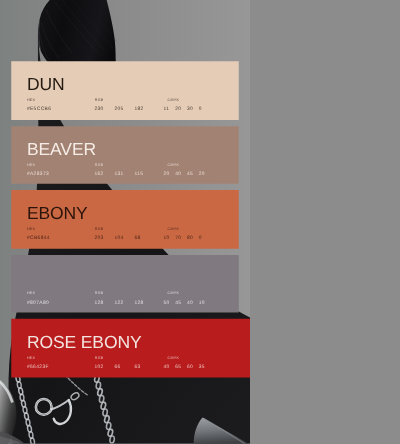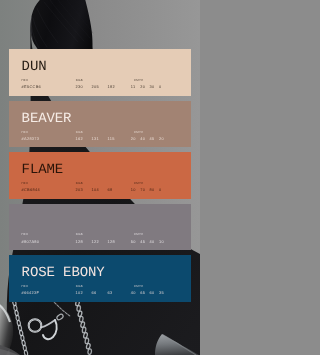--- a/index.html
+++ b/index.html
@@ -1,21 +1,21 @@
 <!DOCTYPE html>
 <html><head>
 <meta charset="utf-8">
 <style>
   html,body{margin:0;padding:0;}
   body{width:200px;height:355px;overflow:hidden;background:#8c8c8c;
        font-family:"Liberation Sans",sans-serif;-webkit-font-smoothing:antialiased;text-rendering:geometricPrecision;}
   #stage{position:relative;width:200px;height:355px;overflow:hidden;}
   #photo{position:absolute;left:0;top:0;width:200px;height:355px;}
   .band{position:absolute;left:9px;width:182px;height:46.6px;}
-  .title{position:absolute;left:12.6px;top:11.1px;font-family:Liberation Mono, monospace;
+  .title{position:absolute;left:12.6px;top:11.1px;font-family:Liberation Sans, sans-serif;
        font-size:14px;line-height:14px;letter-spacing:-0.1px;white-space:nowrap;}
   .colhead{position:absolute;font-size:2.9px;line-height:3px;letter-spacing:0.25px;
        font-weight:400;white-space:nowrap;opacity:.78;}
   .colvals{position:absolute;font-size:3.9px;line-height:4px;letter-spacing:0.32px;
        font-weight:400;white-space:nowrap;opacity:.82;}
   .c-hex{left:12.5px;}
   .c-rgb{left:66.5px;}
   .c-cmyk{left:121.8px;}
   .colhead.c-cmyk{left:125px;}
   .colhead.c-rgb{left:66.8px;}
@@ -135,37 +135,37 @@
       <div class="band" style="top: 100.75px; background: rgb(162, 131, 115); color: rgb(246, 236, 230);">
         <div class="title">BEAVER</div>
         <div class="colhead c-hex r-head">HEX</div>
         <div class="colvals c-hex r-vals">#A28373</div>
         <div class="colhead c-rgb r-head">RGB</div>
         <div class="colvals c-rgb r-vals"><span class="num rgbnum">162</span><span class="num rgbnum">131</span><span class="num rgbnum">115</span></div>
         <div class="colhead c-cmyk r-head">CMYK</div>
         <div class="colvals c-cmyk r-vals"><span class="num cmyknum">20</span><span class="num cmyknum">40</span><span class="num cmyknum">45</span><span class="num cmyknum">20</span></div>
       </div>
       <div class="band" style="top: 152.2px; background: rgb(203, 104, 68); color: rgb(43, 20, 9);">
-        <div class="title">FLAME</div>
+        <div class="title">EBONY</div>
         <div class="colhead c-hex r-head">HEX</div>
         <div class="colvals c-hex r-vals">#CB6844</div>
         <div class="colhead c-rgb r-head">RGB</div>
         <div class="colvals c-rgb r-vals"><span class="num rgbnum">203</span><span class="num rgbnum">104</span><span class="num rgbnum">68</span></div>
         <div class="colhead c-cmyk r-head">CMYK</div>
         <div class="colvals c-cmyk r-vals"><span class="num cmyknum">10</span><span class="num cmyknum">70</span><span class="num cmyknum">80</span><span class="num cmyknum">0</span></div>
       </div>
       <div class="band" style="top: 203.65px; background: rgb(128, 122, 128); color: rgb(244, 241, 243);">
         <div class="colhead c-hex r-head">HEX</div>
         <div class="colvals c-hex r-vals">#807A80</div>
         <div class="colhead c-rgb r-head">RGB</div>
         <div class="colvals c-rgb r-vals"><span class="num rgbnum">128</span><span class="num rgbnum">122</span><span class="num rgbnum">128</span></div>
         <div class="colhead c-cmyk r-head">CMYK</div>
         <div class="colvals c-cmyk r-vals"><span class="num cmyknum">50</span><span class="num cmyknum">45</span><span class="num cmyknum">40</span><span class="num cmyknum">10</span></div>
       </div>
-      <div class="band" style="top: 255.1px; background: #0c4a6e; color: rgb(244, 228, 224);">
+      <div class="band" style="top: 255.1px; background: #b91c1c; color: rgb(244, 228, 224); padding-left: 32px;">
         <div class="title">ROSE EBONY</div>
         <div class="colhead c-hex r-head">HEX</div>
         <div class="colvals c-hex r-vals">#66423F</div>
         <div class="colhead c-rgb r-head">RGB</div>
         <div class="colvals c-rgb r-vals"><span class="num rgbnum">102</span><span class="num rgbnum">66</span><span class="num rgbnum">63</span></div>
         <div class="colhead c-cmyk r-head">CMYK</div>
         <div class="colvals c-cmyk r-vals"><span class="num cmyknum">40</span><span class="num cmyknum">65</span><span class="num cmyknum">60</span><span class="num cmyknum">35</span></div>
       </div>
     </div>
 </div>

